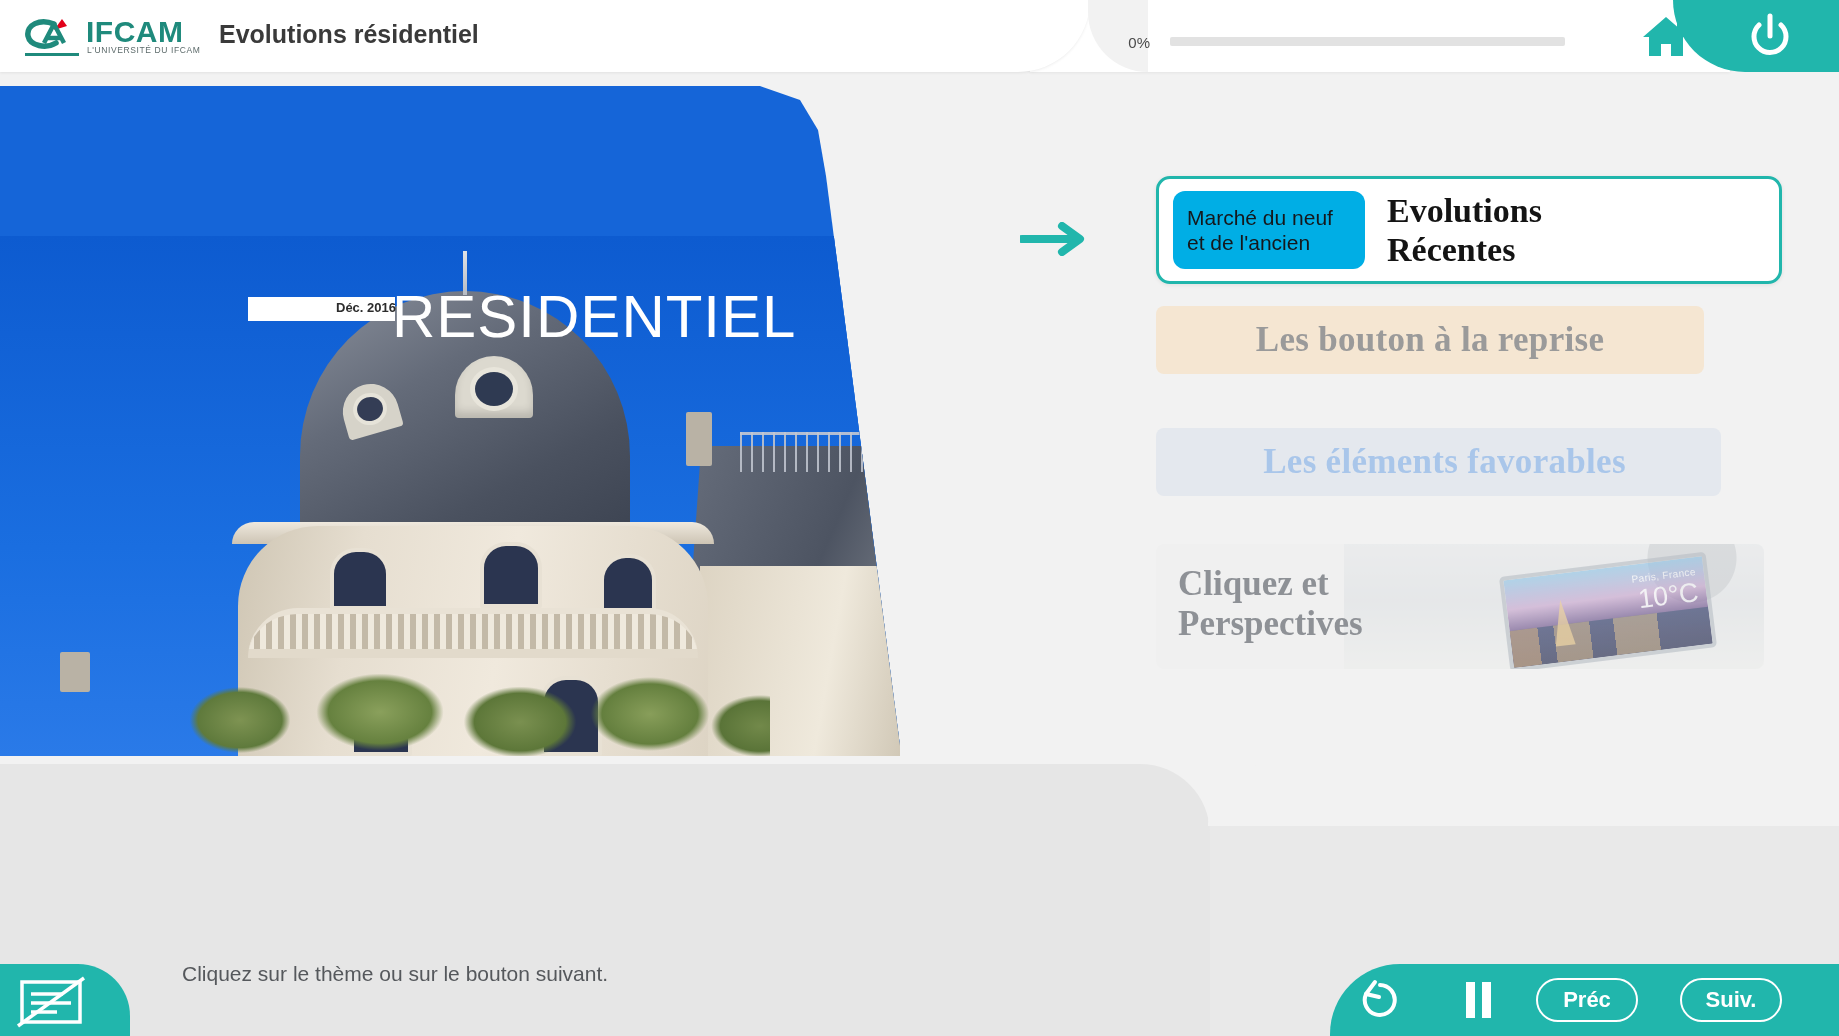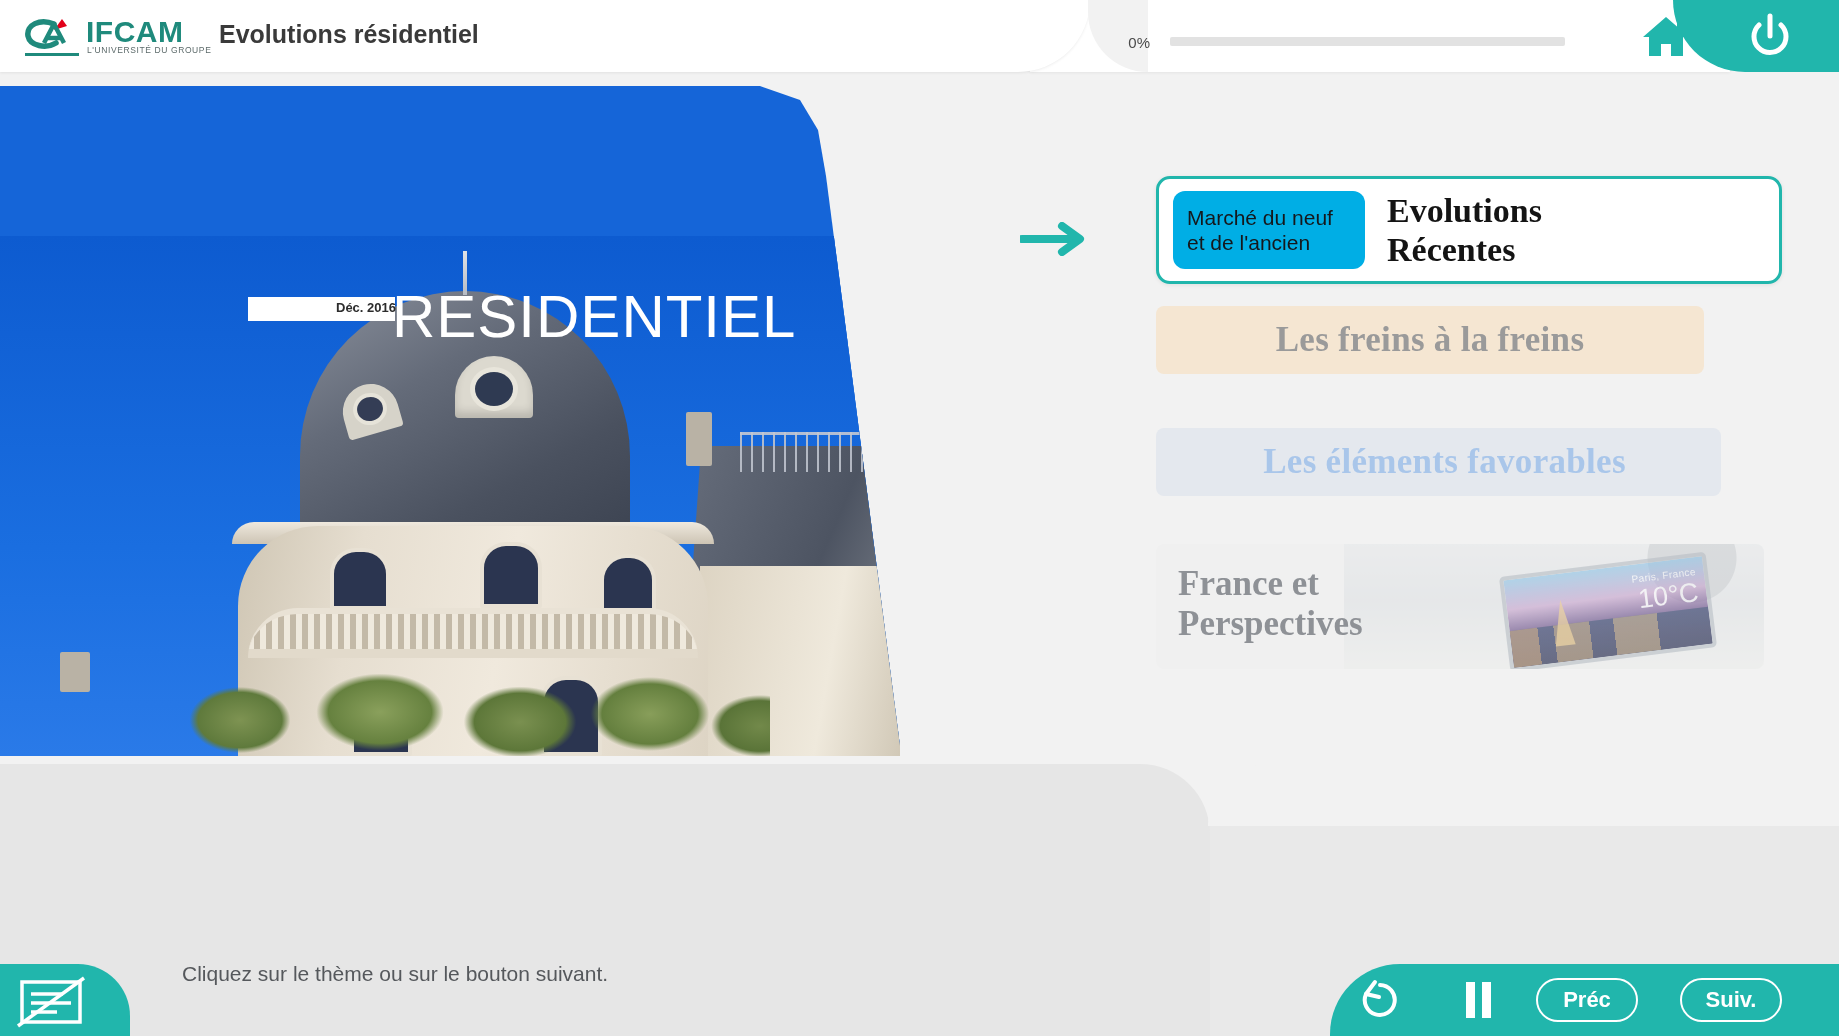--- a/index.html
+++ b/index.html
@@ -307,21 +307,21 @@
     <div class="header-teal"></div>
 
     <div class="logo">
       <svg class="logo-ca" viewBox="0 0 56 34">
         <path d="M38 2 L30 13 L43 9 Z" fill="#e2001a"></path>
         <path d="M30 7 C16 1 2 8 4 19 C6 29 22 32 32 26" fill="none" stroke="#1f8a7c" stroke-width="5.5" stroke-linecap="round"></path>
         <path d="M20 26 L30 7 L40 26 M24 21 L36 21" fill="none" stroke="#1f8a7c" stroke-width="4.5" stroke-linejoin="round"></path>
       </svg>
       <div class="logo-text">IFCAM</div>
       <div class="logo-underline"></div>
-      <div class="logo-sub">L'UNIVERSITÉ DU GROUPE</div>
+      <div class="logo-sub">L'UNIVERSITÉ DU IFCAM</div>
     </div>
 
     <div class="course-title">Evolutions résidentiel</div>
 
     <div class="progress-wrap">
       <div class="progress-pct">0%</div>
       <div class="progress-track">
         <div class="progress-fill" style="width: 0%;"></div>
       </div>
     </div>
@@ -381,41 +381,41 @@
           <div>et de l'ancien</div>
         </div>
       </div>
       <div class="item-active-title">
         <div>Evolutions</div>
         <div>Récentes</div>
       </div>
     </div>
 
     <div class="menu-item item-2">
-      <span class="item-2-label">Les freins à la freins</span>
+      <span class="item-2-label">Les bouton à la reprise</span>
     </div>
 
     <div class="menu-item item-3">
       <span class="item-3-label">Les éléments favorables</span>
     </div>
 
     <div class="menu-item item-4">
       <div class="item-4-photo"></div>
       <div class="laptop">
         <div class="laptop-screen">
           <div class="laptop-city"></div>
           <div class="laptop-tower"></div>
           <div class="laptop-wx">
             <div class="wx-city">Paris, France</div>
             <div class="wx-temp">10°C</div>
           </div>
         </div>
       </div>
       <div class="item-4-label">
-        <div>France et</div>
+        <div>Cliquez et</div>
         <div>Perspectives</div>
       </div>
     </div>
   </div>
 
   <div class="footer-lower"></div>
   <div class="footer-panel"></div>
   <div class="instruction">Cliquez sur le thème ou sur le bouton suivant.</div>
 
   <div class="cc-btn">

